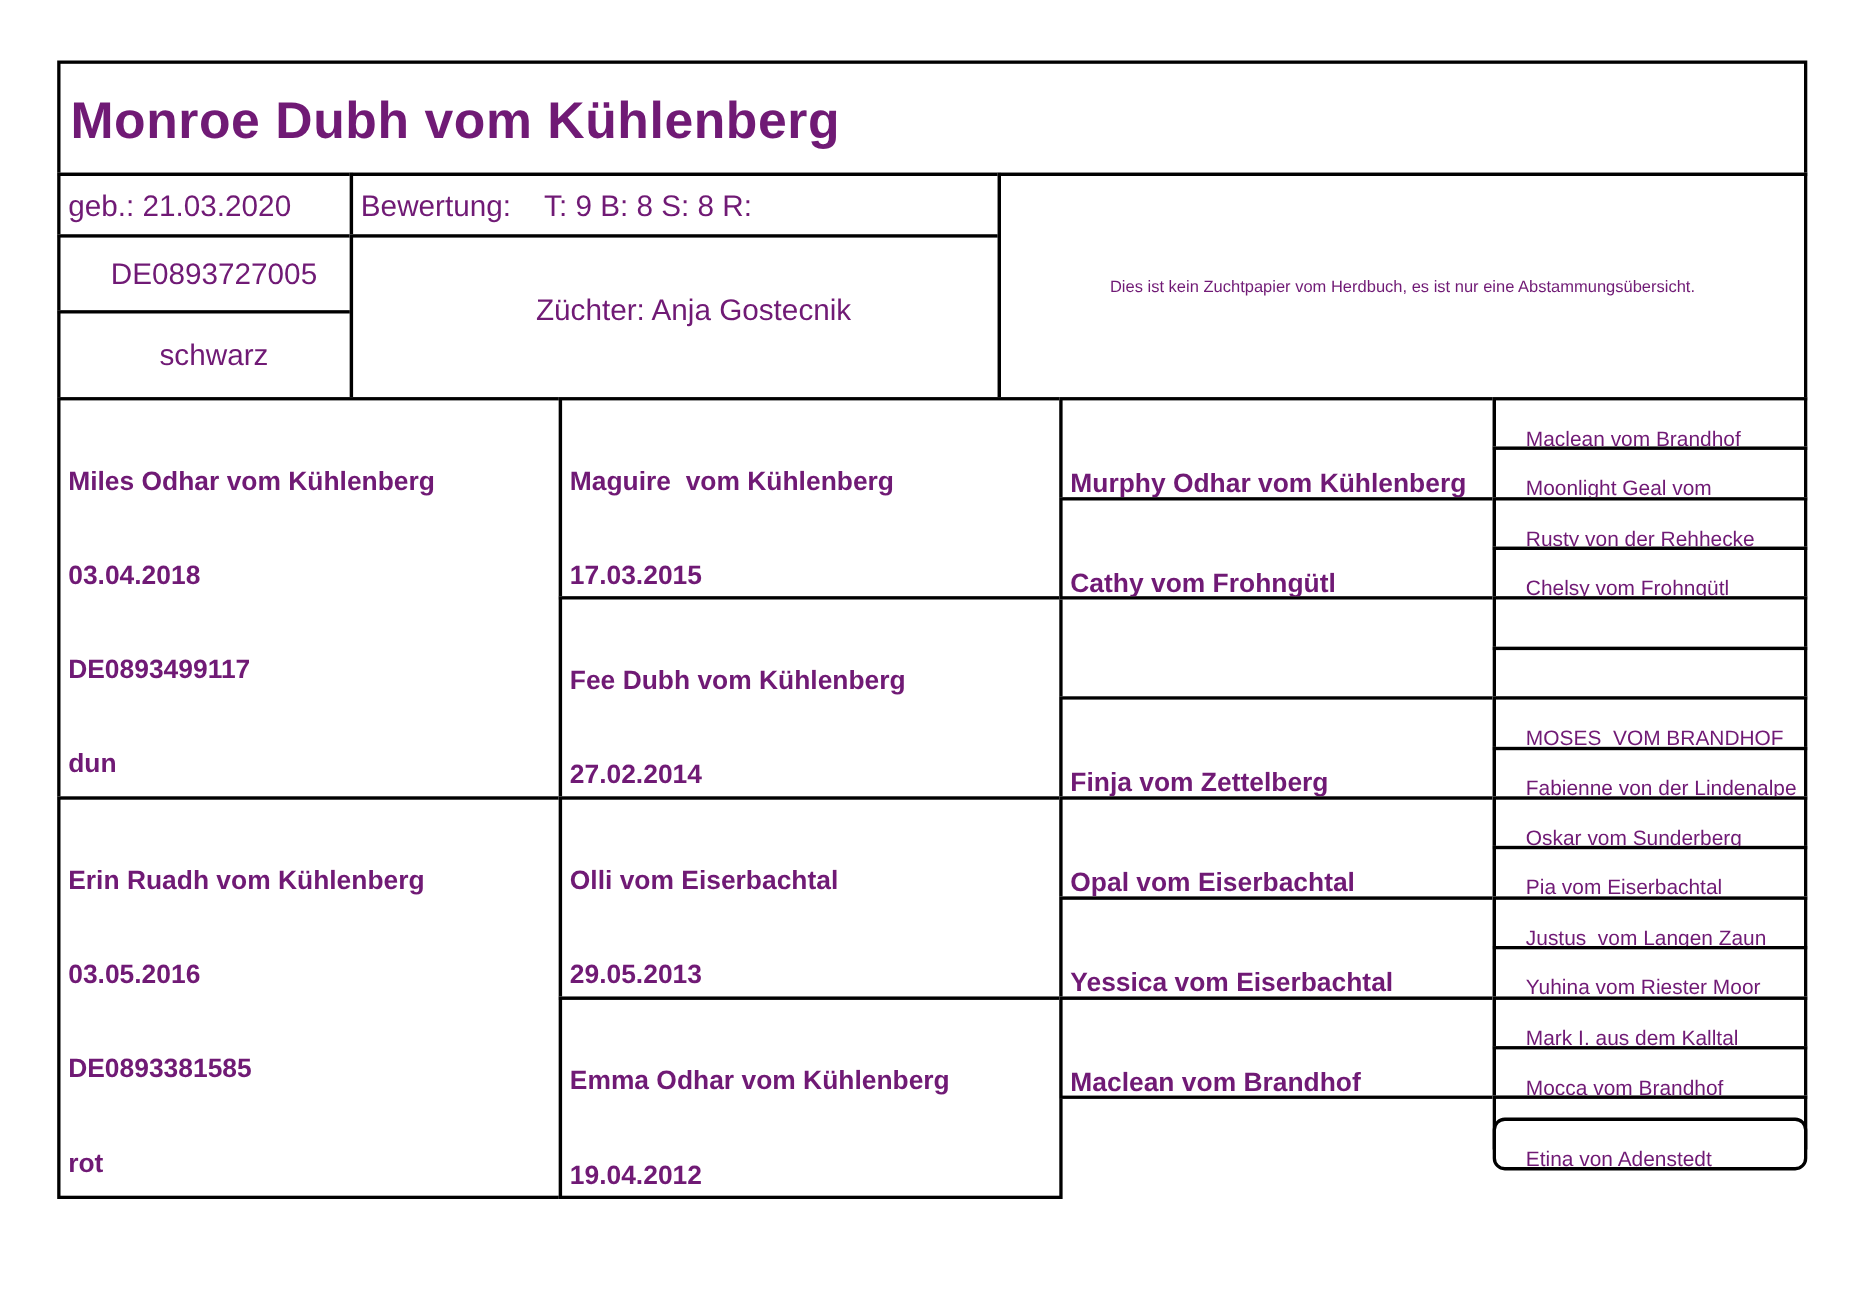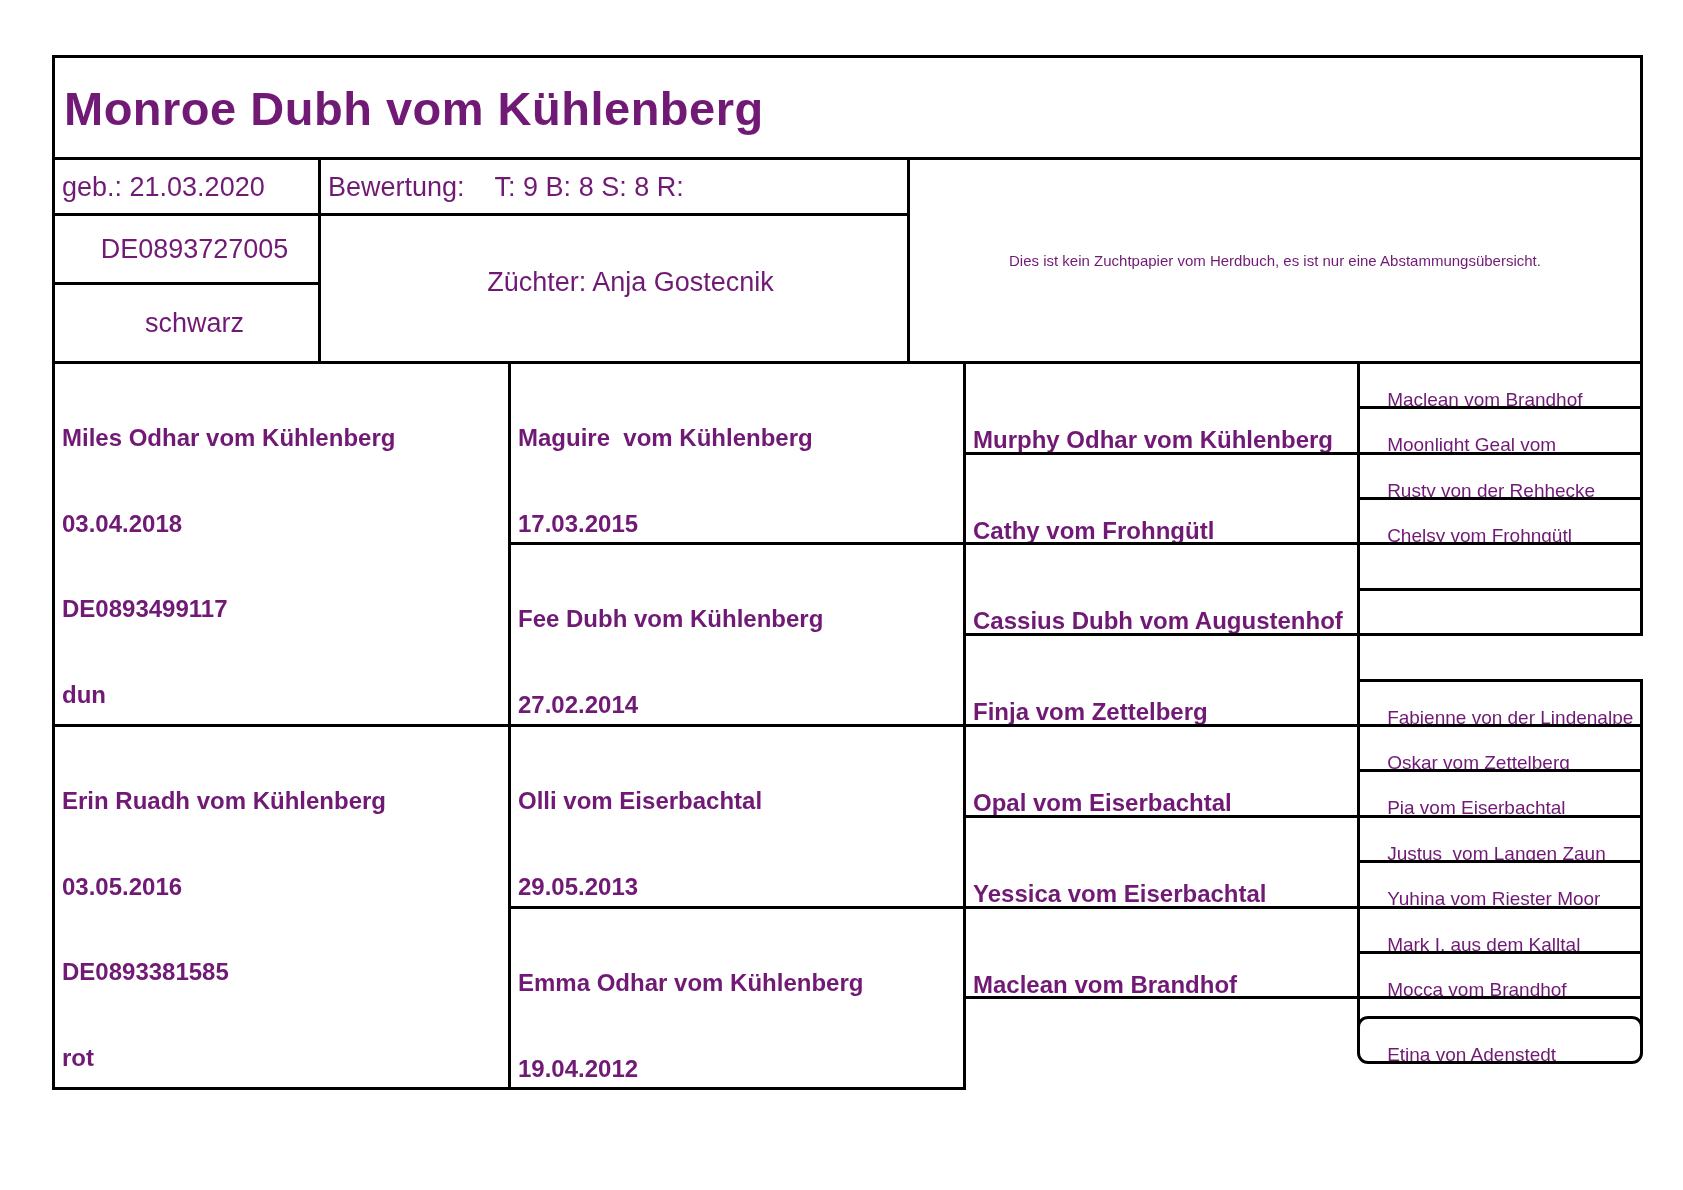--- a/index.html
+++ b/index.html
@@ -99,24 +99,20 @@
   </div>
 
   <div class="cell gen3" style="left:963px;top:361px;width:397px;height:94px;">
     <span class="line">Murphy Odhar vom Kühlenberg</span>
     
   </div>
   <div class="cell gen3" style="left:963px;top:452px;width:397px;height:93px;">
     <span class="line">Cathy vom Frohngütl</span>
     
   </div>
-  <div class="cell gen3" style="left:963px;top:542px;width:397px;height:94px;">
-    <span class="line">Cassius Dubh vom Augustenhof</span>
-    
-  </div>
   <div class="cell gen3" style="left:963px;top:633px;width:397px;height:94px;">
     <span class="line">Finja vom Zettelberg</span>
     
   </div>
   <div class="cell gen3" style="left:963px;top:724px;width:397px;height:94px;">
     <span class="line">Opal vom Eiserbachtal</span>
     
   </div>
   <div class="cell gen3" style="left:963px;top:815px;width:397px;height:94px;">
     <span class="line">Yessica vom Eiserbachtal</span>
@@ -138,25 +134,28 @@
   </div>
   <div class="cell gen4" style="left:1357px;top:497px;width:286px;height:48px;">
     <span>Chelsy vom Frohngütl</span>
   </div>
   <div class="cell gen4" style="left:1357px;top:542px;width:286px;height:49px;">
     <span></span>
   </div>
   <div class="cell gen4" style="left:1357px;top:588px;width:286px;height:48px;">
     <span></span>
   </div>
+  <div class="cell gen4" style="left:1357px;top:633px;width:286px;height:49px;">
+    <span>MOSES  VOM BRANDHOF</span>
+  </div>
   <div class="cell gen4" style="left:1357px;top:679px;width:286px;height:48px;">
     <span>Fabienne von der Lindenalpe</span>
   </div>
   <div class="cell gen4" style="left:1357px;top:724px;width:286px;height:48px;">
-    <span>Oskar vom Zettelberg</span>
+    <span>Oskar vom Sunderberg</span>
   </div>
   <div class="cell gen4" style="left:1357px;top:769px;width:286px;height:49px;">
     <span>Pia vom Eiserbachtal</span>
   </div>
   <div class="cell gen4" style="left:1357px;top:815px;width:286px;height:48px;">
     <span>Justus  vom Langen Zaun</span>
   </div>
   <div class="cell gen4" style="left:1357px;top:860px;width:286px;height:49px;">
     <span>Yuhina vom Riester Moor</span>
   </div>

